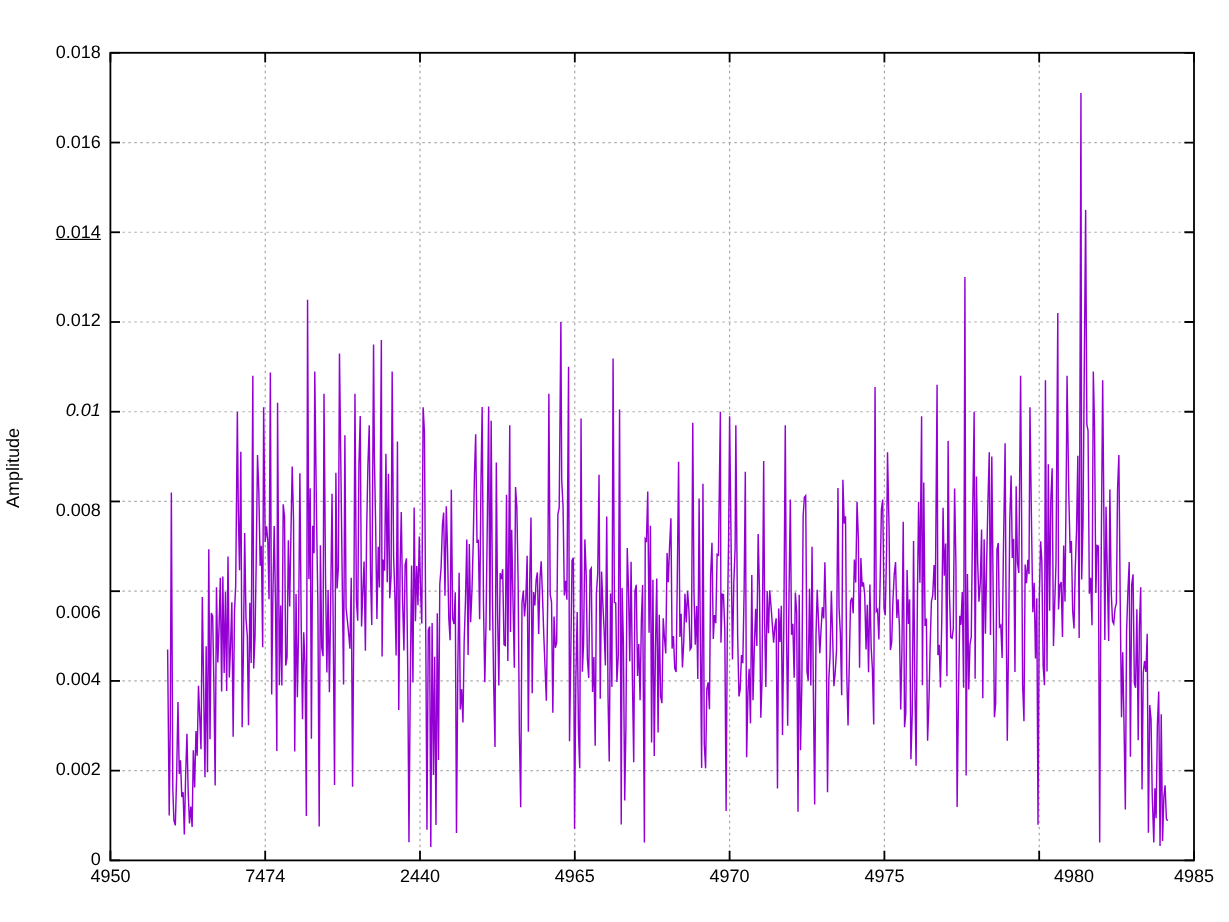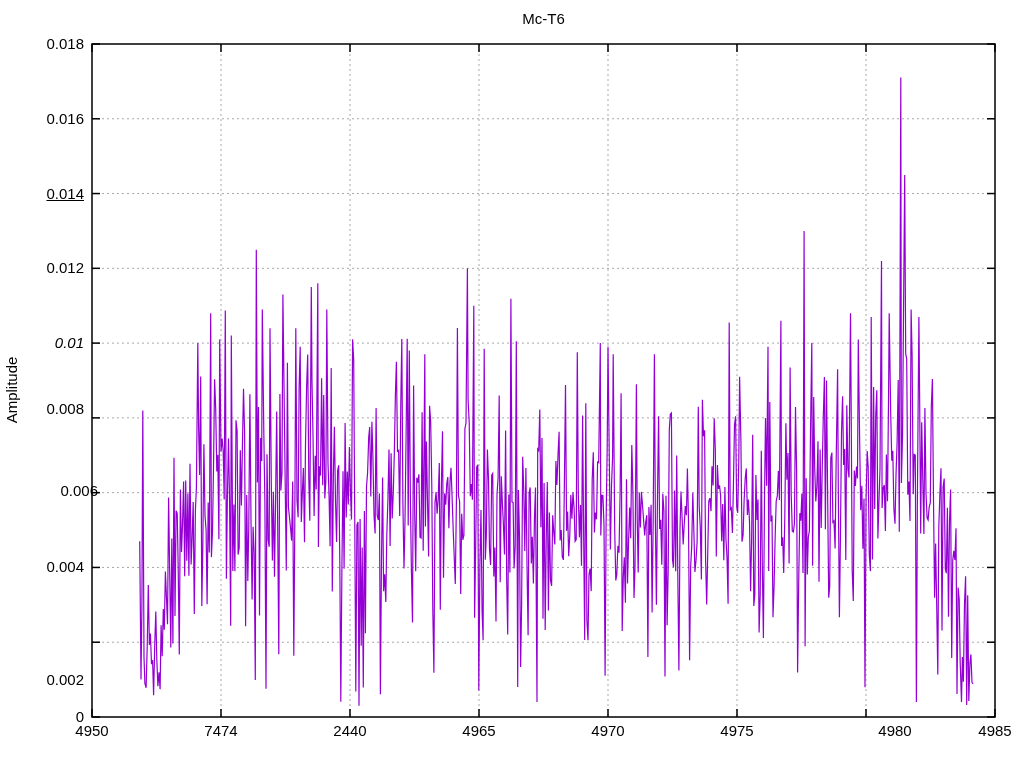--- a/index.html
+++ b/index.html
@@ -69,33 +69,32 @@
       <line x1="995" y1="268.33333333333326" x2="987" y2="268.33333333333326" stroke="#000000" stroke-width="1.5"></line>
       <line x1="92" y1="193.55555555555543" x2="100" y2="193.55555555555543" stroke="#000000" stroke-width="1.5"></line>
       <line x1="995" y1="193.55555555555543" x2="987" y2="193.55555555555543" stroke="#000000" stroke-width="1.5"></line>
       <line x1="92" y1="118.77777777777771" x2="100" y2="118.77777777777771" stroke="#000000" stroke-width="1.5"></line>
       <line x1="995" y1="118.77777777777771" x2="987" y2="118.77777777777771" stroke="#000000" stroke-width="1.5"></line>
       <line x1="92" y1="44" x2="100" y2="44" stroke="#000000" stroke-width="1.5"></line>
       <line x1="995" y1="44" x2="987" y2="44" stroke="#000000" stroke-width="1.5"></line>
       <rect x="92" y="44" width="903" height="673" fill="none" stroke="#000000" stroke-width="1.5"></rect>
       <path d="M139.7 541.3L141.0 679.6L141.9 606.6L142.8 410.4L144.0 657.0L144.9 683.4L146.1 687.8L147.2 647.1L148.3 585.0L149.4 644.9L150.4 633.5L151.5 664.2L152.6 660.2L153.6 695.3L154.7 646.2L155.8 611.4L156.8 659.4L157.9 686.3L159.0 672.2L160.1 689.2L161.1 625.3L162.2 656.3L163.3 609.1L164.3 629.8L165.4 571.4L166.5 598.5L167.5 624.3L168.6 497.5L169.7 572.9L170.8 647.6L171.8 538.6L172.9 643.5L174.0 457.7L175.0 616.1L176.1 510.8L177.2 513.4L178.2 567.6L179.3 654.5L180.4 489.4L181.5 552.0L182.5 524.8L183.6 481.5L184.7 576.3L185.7 480.4L186.8 560.8L187.9 493.4L188.9 575.8L190.0 463.8L191.1 564.5L192.1 538.7L193.2 501.9L194.3 614.0L195.4 509.9L196.4 488.1L197.8 343.1L198.6 426.7L199.6 475.1L200.7 376.5L201.8 606.0L202.8 546.5L203.9 444.2L205.0 515.5L206.1 530.2L207.1 604.3L208.2 502.4L209.3 552.4L210.7 313.2L211.4 557.1L212.5 530.9L213.5 468.2L214.6 379.2L215.7 409.1L216.8 471.4L217.8 454.9L218.9 539.3L219.7 339.4L221.0 451.7L222.1 438.6L223.2 451.0L224.2 499.4L225.3 310.4L226.4 578.7L227.4 496.6L228.5 438.4L229.6 503.4L230.7 625.8L231.3 335.6L232.8 571.1L233.9 504.6L234.9 571.2L236.0 420.2L237.1 430.7L238.1 554.6L239.2 547.9L240.3 450.2L241.4 505.5L242.4 447.4L243.5 388.7L244.6 433.1L245.6 626.3L246.7 495.1L247.8 581.0L248.8 525.5L249.9 394.3L251.0 520.1L252.1 599.4L253.1 526.8L254.2 554.1L255.3 680.0L256.3 249.8L257.4 482.6L258.5 406.9L259.5 615.6L260.6 438.1L261.7 461.1L262.3 309.5L263.8 431.6L264.9 503.1L266.0 688.8L267.0 454.3L268.1 539.7L269.2 546.8L270.0 328.2L271.3 483.9L272.4 560.4L273.4 491.7L274.5 576.8L275.6 499.2L276.7 411.4L277.7 526.5L278.8 654.2L279.9 394.0L280.9 490.4L282.0 472.7L282.9 294.5L284.1 393.5L285.2 483.7L286.3 570.4L287.4 362.7L288.4 506.7L289.5 517.5L290.6 528.5L291.6 540.6L292.7 481.5L293.8 655.7L294.8 523.8L295.8 328.2L297.0 500.4L298.1 517.2L299.1 388.2L300.2 346.7L301.3 522.1L302.3 494.3L303.4 468.0L304.5 542.2L305.5 444.6L306.6 387.3L307.7 354.4L308.8 478.8L309.8 520.8L311.3 287.0L312.0 381.4L313.0 436.0L314.1 515.9L315.2 455.7L316.2 489.5L317.8 283.3L318.4 547.0L319.4 466.3L320.5 475.6L321.6 378.2L322.7 485.2L323.7 394.9L324.8 498.5L325.9 480.1L326.8 309.5L328.0 463.1L329.1 497.4L330.1 546.2L331.2 368.0L332.3 591.6L333.4 473.8L334.4 426.7L335.5 500.5L336.6 542.1L337.6 470.7L338.7 465.3L339.8 560.3L340.8 701.8L341.9 569.2L343.0 471.3L344.1 568.7L345.1 423.0L346.2 517.6L347.3 471.6L348.3 504.4L349.4 447.0L350.5 493.5L351.5 519.6L352.6 339.4L353.7 360.1L354.8 527.3L355.8 691.4L356.9 525.2L358.0 522.0L359.0 705.8L360.1 519.1L361.2 645.8L362.2 547.4L363.3 687.5L364.4 511.1L365.4 633.3L366.5 486.8L367.6 472.7L368.7 437.3L369.7 427.1L370.8 496.4L371.9 421.8L372.9 456.2L374.0 515.2L375.1 533.5L376.1 408.1L377.2 515.5L378.3 520.0L379.4 493.6L380.4 694.2L381.5 558.7L382.6 477.4L383.6 591.2L384.7 574.3L385.8 602.0L386.8 534.8L387.9 500.6L389.0 449.6L390.1 545.9L391.1 453.3L392.2 518.6L393.3 492.0L394.3 454.5L395.4 394.7L396.4 361.8L397.5 451.3L398.6 450.5L399.7 516.0L400.8 402.5L401.8 339.1L402.9 503.1L404.0 568.5L405.0 520.7L406.1 435.4L407.2 338.8L408.2 525.5L409.3 350.6L410.4 500.4L411.4 569.6L412.5 622.4L413.6 385.5L414.7 513.2L415.7 571.2L416.8 477.7L417.9 482.6L418.9 474.3L420.0 537.2L421.1 538.0L422.1 412.2L423.2 550.8L424.8 354.3L425.4 526.6L426.4 441.5L427.5 500.9L428.6 556.4L429.6 405.8L430.7 422.3L431.8 486.3L432.8 609.1L433.9 672.7L435.0 502.6L436.1 492.1L437.1 513.8L438.2 499.3L439.3 463.1L440.3 609.8L441.4 485.6L442.5 431.2L443.5 577.7L444.6 493.4L445.7 504.6L446.8 483.4L447.8 477.0L448.9 528.3L450.0 481.7L451.0 467.7L452.1 497.0L453.2 530.3L454.2 556.2L455.3 584.0L456.4 501.9L457.4 328.1L458.5 495.6L459.6 501.5L460.7 593.9L461.7 513.7L462.8 539.8L463.9 535.4L464.9 428.7L466.0 423.0L467.4 268.3L468.1 400.2L469.2 421.9L470.3 496.3L471.4 484.1L472.4 499.8L473.8 305.7L474.6 617.7L475.6 550.6L476.7 467.0L477.8 464.8L478.8 690.6L479.9 564.9L481.0 510.1L482.1 611.5L483.1 640.2L484.2 348.8L485.3 559.7L486.3 536.3L487.4 449.5L488.5 478.7L489.5 549.1L490.6 564.9L491.7 475.1L492.7 473.4L493.8 576.6L494.9 547.5L496.0 621.5L497.0 494.6L498.1 477.8L499.2 395.6L500.2 582.3L501.3 476.3L502.4 503.7L503.4 524.1L504.5 554.5L505.6 430.5L506.7 580.8L507.7 634.5L508.8 494.5L509.9 572.4L510.9 298.7L512.0 502.1L513.1 502.5L514.1 568.4L515.2 546.6L516.3 341.3L517.7 687.1L518.4 489.9L519.5 536.0L520.6 667.0L521.6 605.7L522.7 456.7L523.8 491.6L524.8 551.0L525.9 468.1L527.0 564.9L528.1 635.3L529.1 492.8L530.2 487.4L531.3 563.4L532.3 536.7L533.4 583.5L534.5 516.2L535.5 487.6L537.0 702.0L537.7 449.0L538.7 450.5L539.8 409.5L540.9 527.2L542.0 438.1L543.0 618.8L544.1 483.1L545.2 630.0L546.2 540.6L547.3 482.0L548.4 610.5L549.4 512.4L550.5 580.5L551.6 586.0L552.7 515.2L553.7 531.3L554.8 544.5L555.9 460.9L556.9 485.1L558.0 454.9L559.1 431.8L560.1 540.5L561.2 530.0L562.3 556.9L563.4 559.9L564.4 483.4L565.5 384.9L566.6 530.8L567.6 511.4L568.7 556.3L569.8 534.7L570.8 494.9L571.9 518.7L573.0 492.4L574.1 508.6L575.1 541.3L576.2 539.5L577.3 352.3L578.3 493.8L579.4 537.2L580.5 505.0L581.5 565.8L582.6 415.4L583.7 539.9L584.7 639.9L585.8 403.2L586.9 620.3L588.0 640.3L589.0 574.4L590.1 568.6L591.2 591.1L592.2 479.8L593.3 452.3L594.4 532.5L595.4 512.5L596.5 519.3L597.6 462.0L598.7 462.7L600.3 343.1L600.8 535.6L601.9 495.2L602.9 495.4L604.0 524.9L605.1 675.8L606.1 522.7L607.2 446.9L608.0 346.8L609.4 466.8L610.4 549.6L611.5 485.8L612.6 456.9L613.2 354.3L614.7 529.8L615.8 580.4L616.8 574.7L617.9 545.9L619.0 552.7L620.1 492.8L621.1 393.2L622.2 631.1L623.3 575.9L624.3 557.3L625.4 602.8L626.5 479.2L627.5 583.6L628.6 540.1L629.7 507.4L630.7 538.3L631.8 445.1L632.9 492.7L634.0 598.1L635.0 567.8L636.4 384.2L637.2 517.3L638.2 572.5L639.3 492.6L640.4 527.6L641.4 491.9L642.5 504.8L643.6 520.3L644.7 535.5L645.7 522.4L646.8 515.2L647.9 657.0L648.9 507.1L650.0 534.9L651.1 504.8L652.1 612.6L653.2 519.3L654.4 354.3L655.4 523.7L656.4 604.8L657.5 495.9L658.6 416.3L659.6 529.0L660.7 519.8L661.8 564.7L662.8 493.7L663.9 510.5L665.0 676.5L666.0 495.7L667.1 625.2L668.2 569.7L669.3 429.9L670.3 414.3L671.4 413.0L672.5 559.8L673.5 567.3L674.6 490.6L675.7 571.3L676.7 455.6L677.8 575.3L678.9 670.5L680.0 529.1L681.0 491.5L682.1 518.0L683.2 544.4L684.2 525.0L685.3 506.0L686.4 515.3L687.4 468.6L688.5 521.2L689.6 660.2L690.7 565.7L691.7 546.5L692.8 492.7L693.9 531.9L694.9 571.9L696.0 560.4L697.1 542.0L698.3 406.7L699.2 506.4L700.3 527.5L701.4 579.4L702.4 399.8L703.5 436.3L704.6 430.3L705.6 559.9L706.7 604.6L707.8 549.6L708.8 501.1L709.9 498.1L711.0 511.1L712.0 466.3L713.1 485.5L714.2 418.2L715.3 448.9L716.3 556.5L717.4 465.1L718.5 488.9L719.5 485.3L720.6 495.6L721.7 541.3L722.7 504.0L723.8 560.2L724.9 487.0L726.0 540.2L727.0 557.1L728.1 603.8L729.2 322.4L730.2 509.5L731.3 507.9L732.4 532.9L733.4 486.8L734.5 424.7L735.6 416.3L736.7 507.0L737.7 512.8L738.8 459.7L739.6 376.8L740.9 440.6L742.0 541.7L743.1 534.9L744.1 501.1L745.2 478.6L746.3 468.4L747.4 514.9L748.4 499.5L749.5 521.1L750.6 591.3L751.6 541.4L752.7 434.7L753.8 606.0L754.8 594.7L755.9 475.0L757.0 520.0L758.0 499.5L759.1 632.6L760.2 594.7L761.3 450.8L762.3 565.2L763.4 638.1L764.5 498.5L765.5 418.1L766.6 485.7L768.0 346.8L768.7 571.0L769.8 402.0L770.9 521.6L772.0 515.4L773.0 617.2L774.1 585.1L775.2 534.8L776.2 501.1L777.3 495.9L778.4 470.9L779.4 499.9L780.9 320.7L781.6 545.9L782.7 537.3L783.7 572.9L784.8 517.2L785.9 423.2L786.9 479.7L788.0 452.9L789.1 563.5L790.1 367.4L791.2 494.0L792.3 531.2L793.4 531.9L794.4 523.9L795.5 407.0L796.6 469.8L797.6 672.5L798.7 582.7L799.8 513.2L800.8 520.7L801.9 493.4L803.0 573.1L804.1 230.9L805.1 646.2L806.2 478.3L807.3 574.6L808.3 537.2L809.4 530.6L810.5 432.2L811.8 343.1L812.6 565.7L813.7 397.1L814.7 467.7L815.8 501.4L816.9 485.6L818.0 441.2L819.0 581.8L820.1 449.4L821.2 528.1L822.2 470.3L823.3 417.0L824.4 376.9L825.4 529.2L826.5 380.5L827.6 490.8L828.7 597.7L829.7 586.4L830.8 457.9L831.9 452.5L832.9 522.4L834.0 521.0L835.1 548.4L836.1 465.1L837.6 369.3L838.3 489.2L839.4 617.3L840.4 539.9L841.5 432.6L842.6 396.2L843.6 464.9L844.7 449.0L845.8 560.1L846.8 405.2L847.9 469.0L849.0 477.4L850.5 313.2L851.1 394.8L852.2 570.7L853.3 601.1L854.3 470.5L855.4 486.0L856.5 466.5L857.5 478.4L858.3 339.4L859.7 444.1L860.7 510.1L861.8 485.7L862.9 548.7L864.0 498.5L865.0 687.2L866.1 497.3L867.2 451.1L868.2 467.6L869.3 554.9L870.4 571.1L871.2 316.9L872.5 559.6L873.6 386.9L874.7 508.9L875.7 415.9L876.8 390.2L877.9 538.4L878.9 503.9L880.0 468.9L881.5 260.9L882.1 507.9L883.2 487.7L884.3 485.0L885.4 530.9L886.4 454.5L887.5 501.2L888.6 392.1L889.2 313.2L890.7 413.8L891.8 460.8L892.8 450.9L893.9 508.9L895.0 523.7L896.0 475.3L897.1 442.6L898.2 379.9L899.3 531.7L900.8 77.6L901.4 483.0L902.5 436.2L903.5 315.5L904.7 174.9L905.7 353.6L906.7 358.8L907.8 494.7L908.9 481.5L910.0 521.0L911.1 309.5L912.1 355.5L913.2 494.2L914.2 454.6L915.3 455.2L916.4 702.0L917.4 495.3L918.9 316.9L919.6 394.1L920.7 533.4L921.7 422.3L922.8 479.7L923.9 534.1L924.9 407.9L926.0 493.0L927.1 517.8L928.1 519.9L929.2 507.1L930.3 502.6L931.3 407.5L932.4 379.1L933.5 500.0L934.6 597.7L935.6 543.6L936.7 604.7L937.8 674.5L938.8 526.9L939.9 493.2L941.0 468.3L942.0 630.6L943.1 487.1L944.2 478.6L945.3 569.2L946.3 573.2L947.4 507.7L948.5 616.8L949.5 522.1L950.6 489.4L951.7 657.9L952.7 560.9L953.8 550.8L954.9 560.0L956.0 528.2L957.0 694.0L958.1 587.6L959.2 599.2L960.2 662.6L961.5 702.0L962.4 656.9L963.4 681.8L964.5 603.8L965.6 576.2L966.7 705.0L967.7 595.3L968.8 700.9L969.9 663.9L970.9 654.4L972.0 682.5L973.1 684.0" fill="none" stroke="#9400d3" stroke-width="1.2" stroke-linejoin="miter"></path>
     </svg>
-  <div class="chart-title">Mc-T6</div>
   <div class="y-axis-label">Amplitude</div>
 <div class="xtick-label" style="left: 57px; top: 722px;">4950</div>
     <div class="xtick-label" style="left: 186px; top: 722px;">7474</div>
     <div class="xtick-label" style="left: 315px; top: 722px;">2440</div>
     <div class="xtick-label" style="left: 444px; top: 722px;">4965</div>
     <div class="xtick-label" style="left: 573px; top: 722px;">4970</div>
     <div class="xtick-label" style="left: 702px; top: 722px;">4975</div>
     <div class="xtick-label" style="left: 860px; top: 722px;">4980</div>
     <div class="xtick-label" style="left: 960px; top: 722px;">4985</div>
     <div class="ytick-label" style="top: 708px;">0</div>
-    <div class="ytick-label" style="top: 633.222px; margin-top: 38px;">0.002</div>
+    <div class="ytick-label" style="top: 633.222px;">0.002</div>
     <div class="ytick-label" style="top: 558.444px;">0.004</div>
-    <div class="ytick-label" style="top: 482px; padding-left: 14px;">0.006</div>
-    <div class="ytick-label" style="top: 400px;">0.008</div>
+    <div class="ytick-label" style="top: 502px;">0.006</div>
+    <div class="ytick-label" style="top: 417px;">0.008</div>
     <div class="ytick-label" style="top: 334.111px; font-style: italic;">0.01</div>
     <div class="ytick-label" style="top: 259.333px;">0.012</div>
     <div class="ytick-label" style="top: 184.556px; text-decoration: underline;">0.014</div>
     <div class="ytick-label" style="top: 109.778px;">0.016</div>
     <div class="ytick-label" style="top: 35px;">0.018</div>
   </div>
 
 </body></html>

